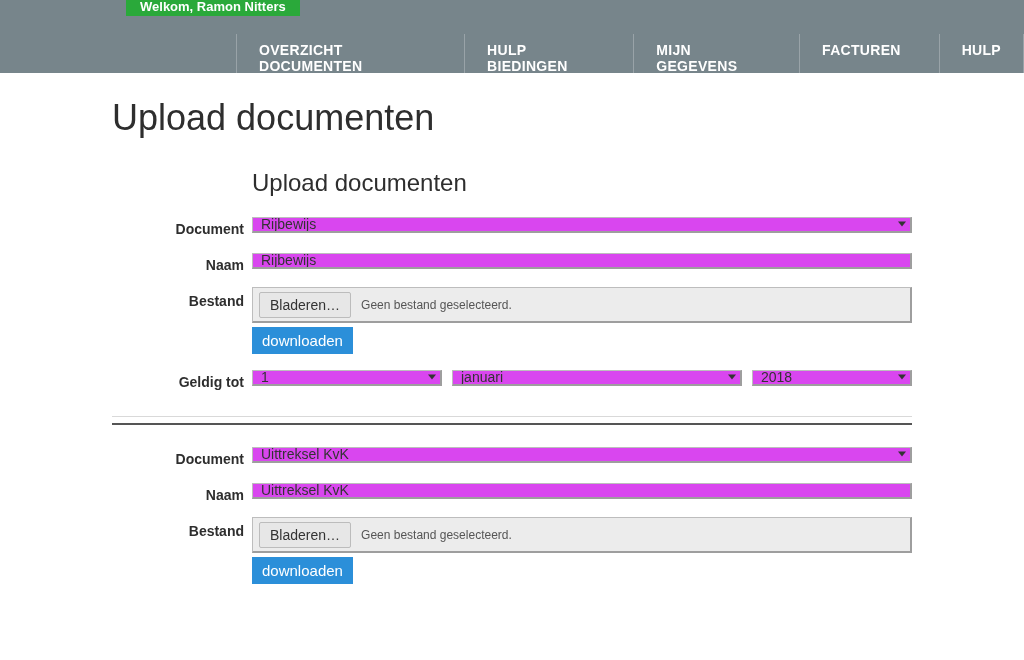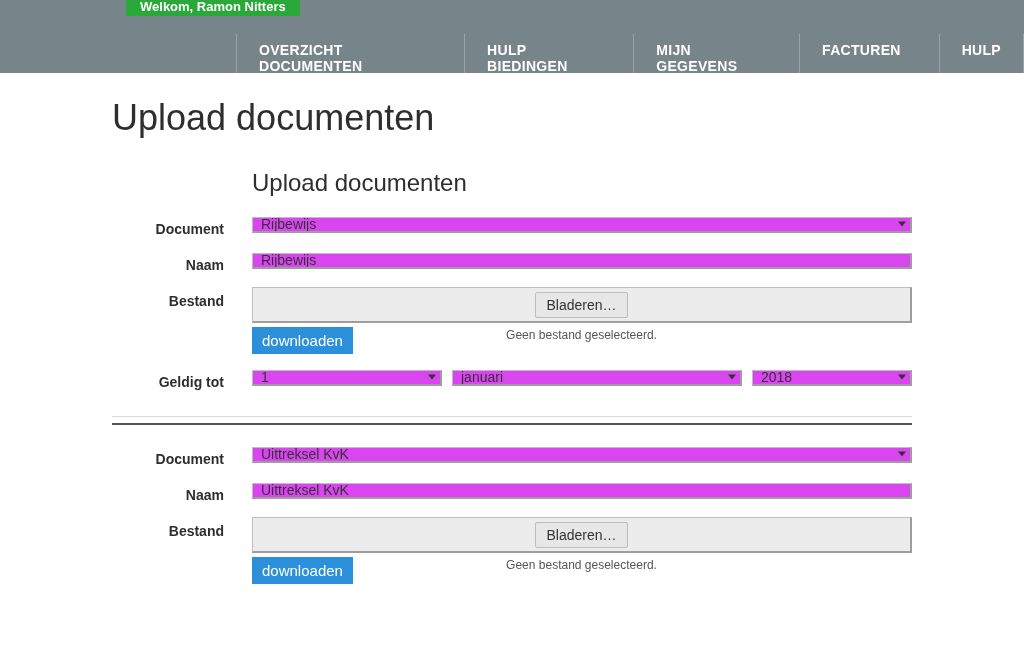--- a/index.html
+++ b/index.html
@@ -7,37 +7,37 @@
   .topbar { background:#77858b; height:73px; width:100%; }
   .welcome { position:absolute; left:126px; top:0; background:#2aa93a; color:#fff; font-weight:600; font-size:13px; padding:6px 14px 6px 14px; height:17px; line-height:6px; display:flex; align-items:center;}
   .welcome{height:auto;padding:4px 14px 6px;}
   .nav { display:flex; position:absolute; top:34px; left:236px;gap:16px; }
   .nav-item { color:#fff; font-size:14px; font-weight:600; letter-spacing:.3px; padding:8px 22px 24px; border-left:1px solid rgba(255,255,255,.25); cursor:pointer; }
   .nav-item:last-child{border-right:1px solid rgba(255,255,255,.25);}
   .page-title { font-size:36px; font-weight:400; color:#2e2e2e; margin:24px 0 30px 112px; }
   .form-area { width:800px; margin-left:112px; }
   .section-title { font-size:24px; font-weight:400; color:#2e2e2e; margin-left:140px; margin-bottom:18px; }
   .row { display:flex; align-items:flex-start; margin-bottom:14px; }
-  .label { width:140px; text-align:right; padding-right:28px; font-weight:700; font-size:14px; color:#2e2e2e; padding-top:6px;}
+  .label { width:140px; text-align:right; padding-right:8px; font-weight:700; font-size:14px; color:#2e2e2e; padding-top:6px;}
   .field { flex:1; }
   .select, .text-input {
     width:100%; height:16px; background:#d946ef; border:1px solid #bdbdbd;
     border-right:2px solid #9e9e9e; border-bottom:2px solid #9e9e9e;
     font-size:14px; padding:4px 8px; color:#333;
   }
   .select-wrap{position:relative;}
   .select-wrap .caret{
     position:absolute; right:6px; top:50%; transform:translateY(-50%);
     width:0;height:0;border-left:4px solid transparent;border-right:4px solid transparent;border-top:5px solid #333;
     pointer-events:none;
   }
   .file-wrap{
     width:100%; background:#ececec; border:1px solid #bdbdbd;
     border-right:2px solid #9e9e9e; border-bottom:2px solid #9e9e9e;
-    height:36px; display:flex; align-items:center; padding:4px 6px; gap:10px;flex-direction:column;
+    height:36px; display:flex; align-items:center; padding:4px 6px; gap:10px;
   }
   .browse-btn{
     background:#e7e7e7;border:1px solid #bcbcbc;border-radius:2px;
     padding:4px 10px;font-size:14px;color:#333;cursor:pointer;
   }
   .file-status{font-size:12px;color:#555;}
   .download-btn{
     display:inline-block;margin-top:4px;background:#2b8fd9;color:#fff;
     font-size:15px;padding:5px 10px;border:none;cursor:pointer;
   }

